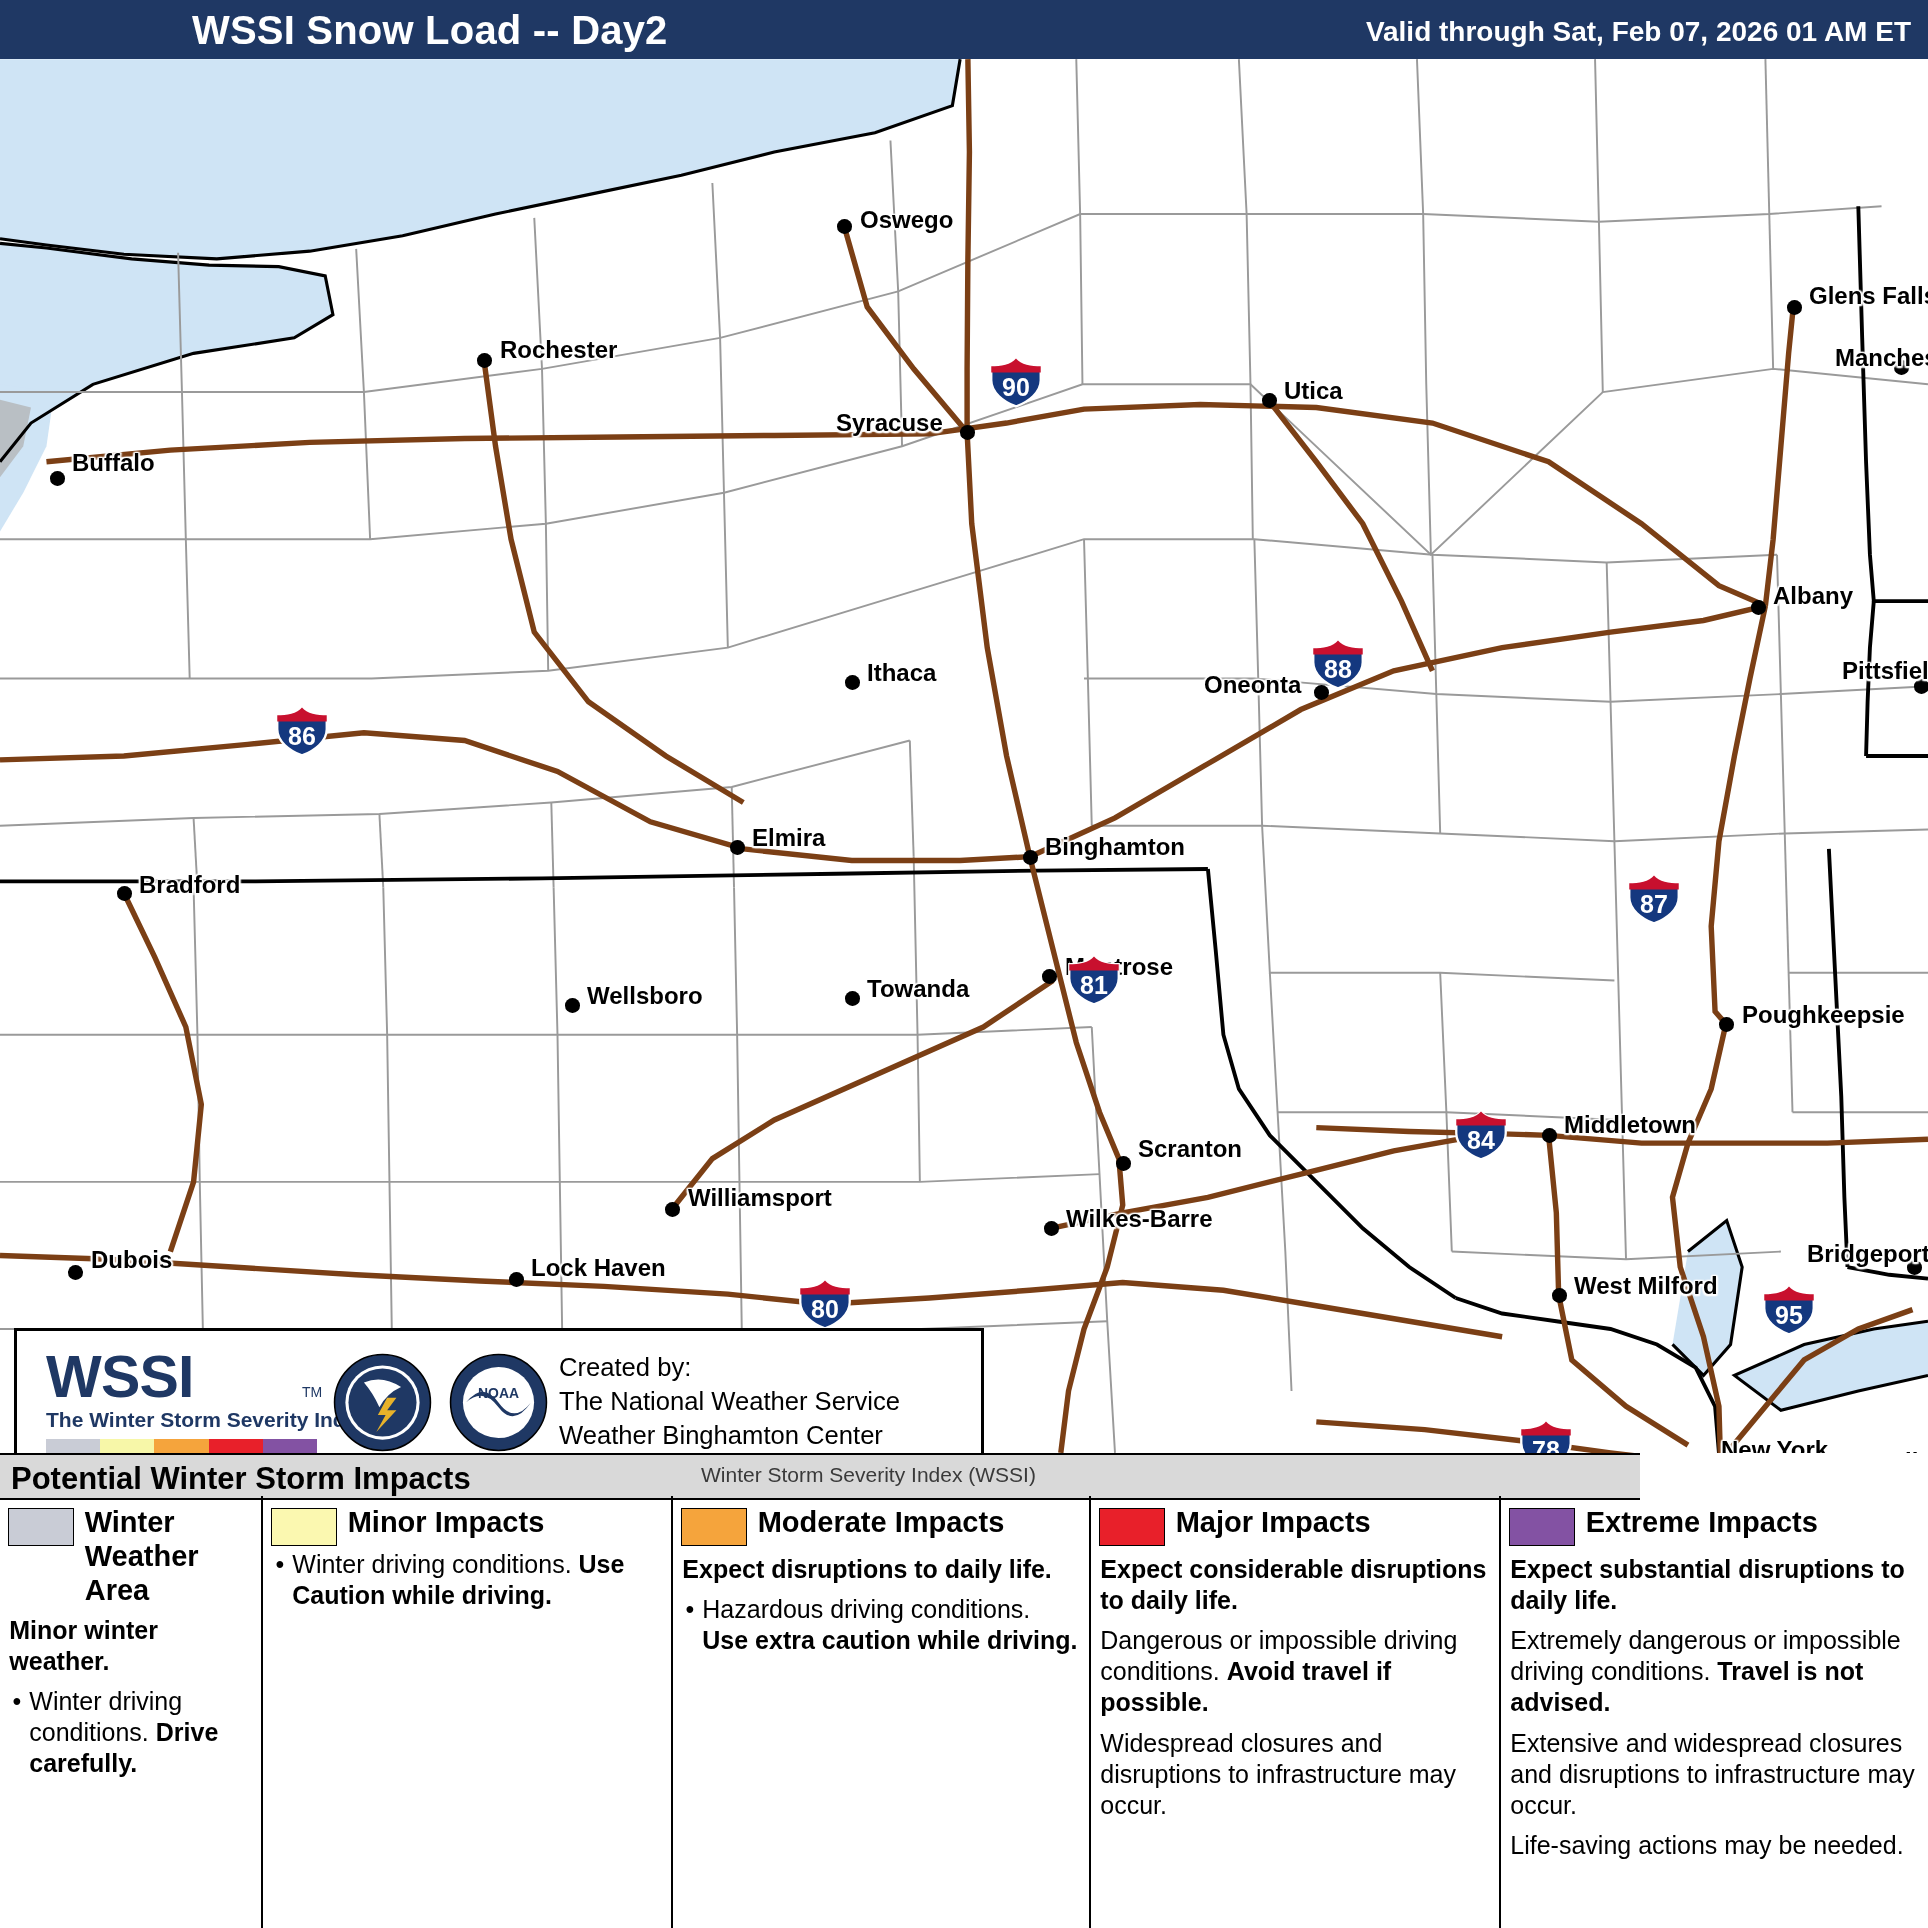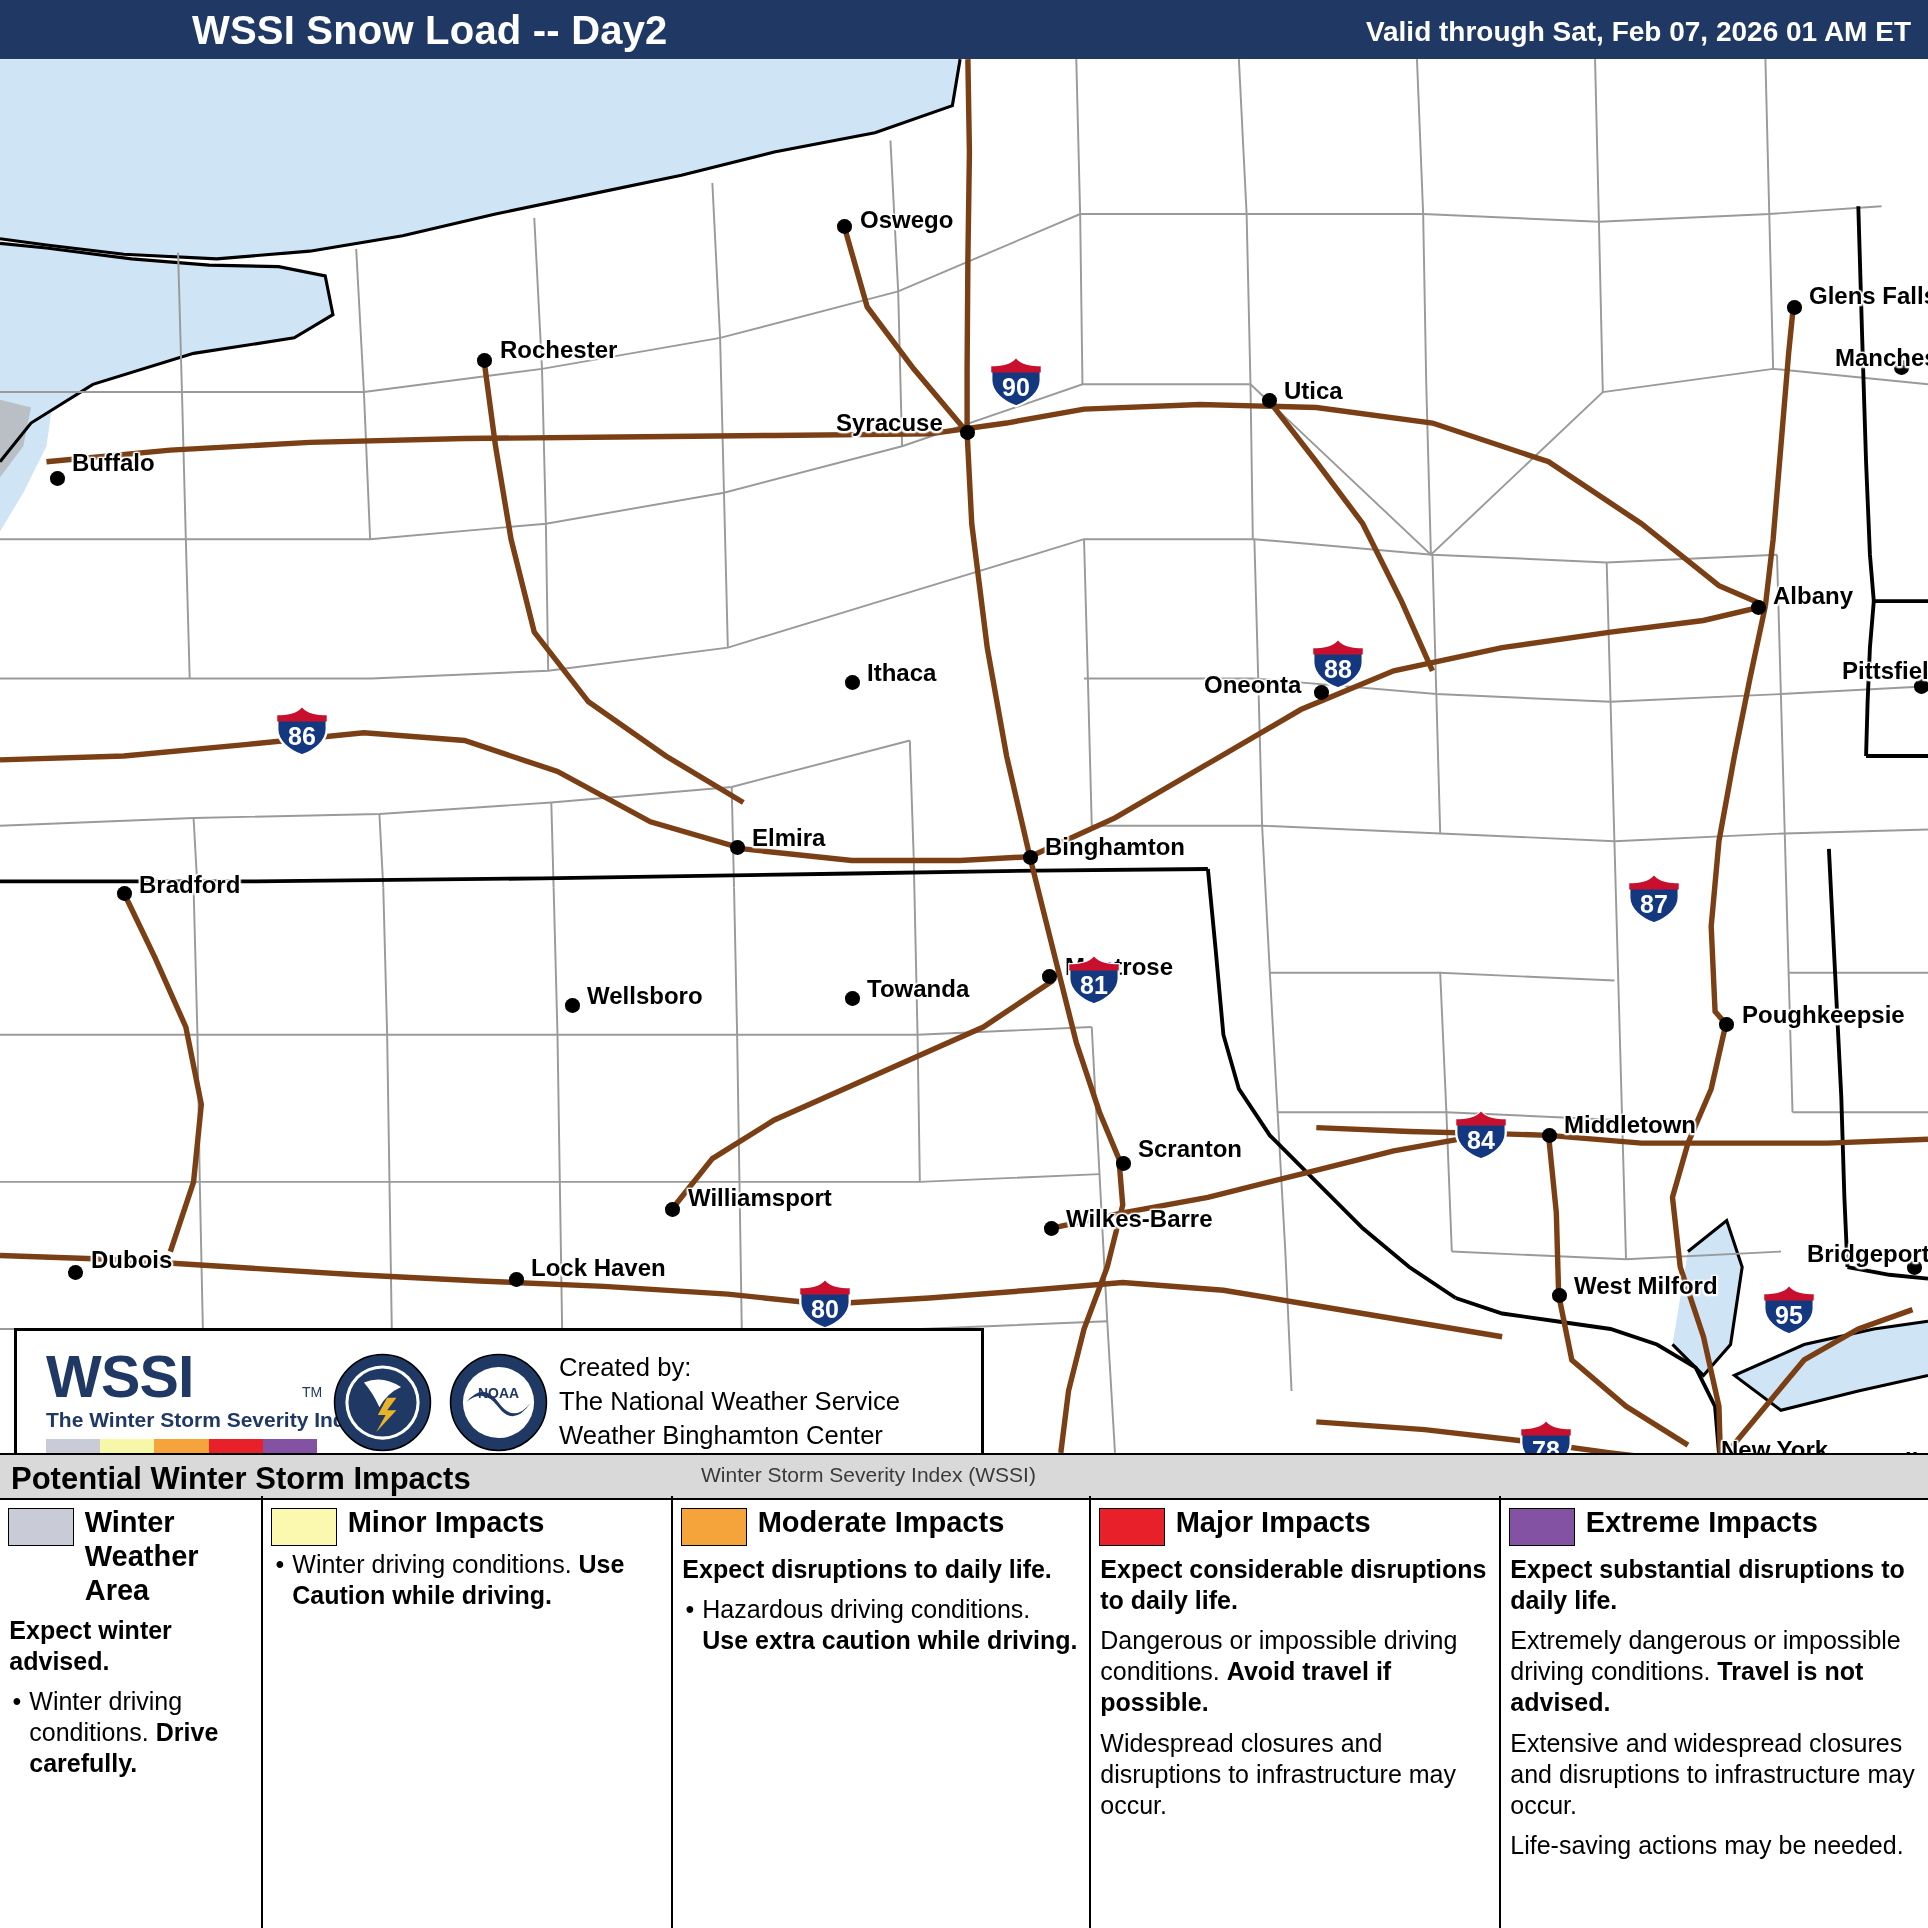--- a/index.html
+++ b/index.html
@@ -32,21 +32,21 @@
   .wssi-word{position:absolute;left:29px;top:12.4px;font-size:59px;font-weight:bold;color:#1f3864;letter-spacing:-0.8px;font-family:"Liberation Sans",sans-serif;}
   .wssi-tm{position:absolute;left:285px;top:53px;font-size:14px;color:#1f3864;}
   .wssi-sub{position:absolute;left:29px;top:77px;font-size:21px;font-weight:bold;color:#1f3864;}
   .wssi-swatches{position:absolute;left:29px;top:108px;width:271px;height:17px;display:flex;}
   .wssi-swatches div{flex:1;height:17px;}
   .created{position:absolute;left:542px;top:18.6px;font-size:25.6px;color:#000;line-height:34px;}
   .nws-seal{position:absolute;left:316px;top:22px;}
   .noaa-seal{position:absolute;left:432px;top:22px;}
 
   
-  .subbar{position:absolute;left:0;top:1453px;width:1928px;height:43px;background:#d9d9d9;border-top:2.3px solid #000;border-bottom:2.3px solid #000;}
+  .subbar{position:absolute;left:0;top:1453px;width:1640px;height:43px;background:#d9d9d9;border-top:2.3px solid #000;border-bottom:2.3px solid #000;}
   .subbar .left{position:absolute;left:11px;top:6.2px;font-size:31px;font-weight:bold;color:#000;}
   .subbar .mid{position:absolute;left:701px;top:7.7px;font-size:21px;color:#3a3a3a;}
   .subbar .right{position:absolute;right:12.4px;top:6.2px;font-size:31px;font-weight:bold;color:#000;}
 
   
   .legend{position:absolute;left:0;top:1496px;width:1928px;height:432px;display:flex;}
   .lcol{position:relative;border-right:2.3px solid #000;box-sizing:border-box;padding:0;}
   .lcol:last-child{border-right:none;}
   .lcol.c0{width:263px;}
   .lcol.c1{width:410px;}
@@ -354,21 +354,21 @@
     <div class="mid">Winter Storm Severity Index (WSSI)</div>
   </div>
 
   <div class="legend" id="legend-layer">
       <div class="lcol c0">
         <div class="lhead">
           <div class="swatch" style="background:#c9ccd6"></div>
           <div class="htxt">Winter Weather Area</div>
         </div>
         <div class="lbody">
-          <p class="lead">Expect winter advised.</p>
+          <p class="lead">Minor winter weather.</p>
           <p class="bullet"><span>Winter driving conditions. </span><span class="b">Drive carefully.</span></p>
         </div>
       </div>
       <div class="lcol c1">
         <div class="lhead">
           <div class="swatch" style="background:#fbf8b0"></div>
           <div class="htxt">Minor Impacts</div>
         </div>
         <div class="lbody">
           <p class="bullet"><span>Winter driving conditions. </span><span class="b">Use Caution while driving.</span></p>

